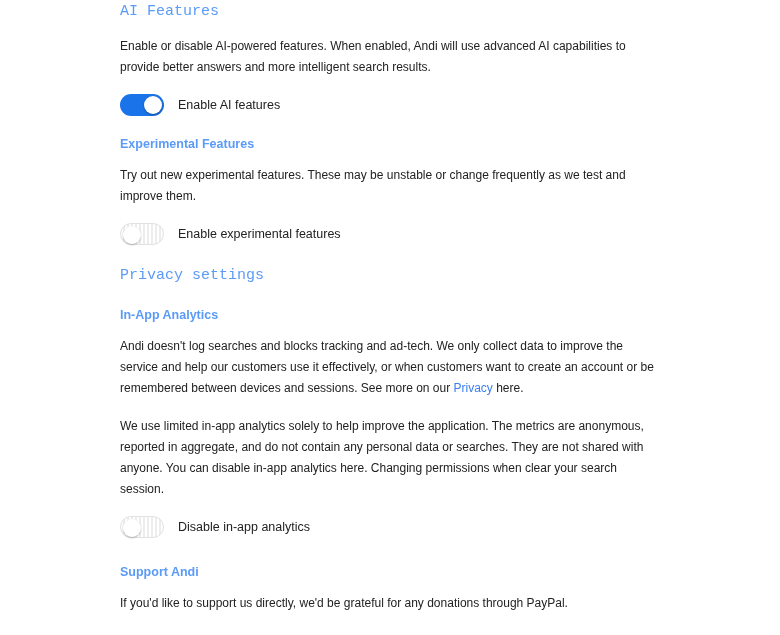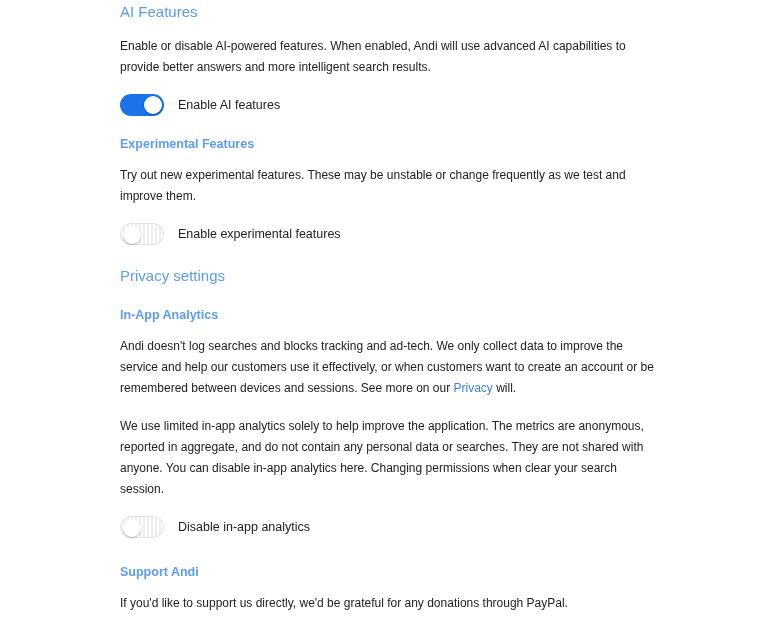--- a/index.html
+++ b/index.html
@@ -24,20 +24,21 @@
     padding: 0 0 0 120px;
     width: 540px;
   }
   .section-title {
     font-size: 15px;
     color: #5b9bf8;
     font-weight: 400;
     margin: 0;
     padding: 0;
     line-height: 20px;
+    font-family: Liberation Mono, monospace;
   }
   .sub-title {
     font-size: 12.5px;
     color: #5b9bf8;
     font-weight: bold;
     margin: 0;
     line-height: 18px;
   }
   .para {
     font-size: 12px;
@@ -122,21 +123,21 @@
     <div class="para m-exp-desc">Try out new experimental features. These may be unstable or change frequently as we test and improve them.</div>
     <div class="toggle-row m-exp-toggle">
       <div class="toggle off">
         <div class="knob"></div>
       </div>
       <div class="toggle-label">Enable experimental features</div>
     </div>
 
     <div class="section-title m-priv-title">Privacy settings</div>
     <div class="sub-title m-analytics-title">In-App Analytics</div>
-    <div class="para m-analytics-p1"><span>Andi doesn't log searches and blocks tracking and ad-tech. We only collect data to improve the service and help our customers use it effectively, or when customers want to create an account or be remembered between devices and sessions. See more on our </span><a class="link" href="#">Privacy</a><span> will.</span></div>
+    <div class="para m-analytics-p1"><span>Andi doesn't log searches and blocks tracking and ad-tech. We only collect data to improve the service and help our customers use it effectively, or when customers want to create an account or be remembered between devices and sessions. See more on our </span><a class="link" href="#">Privacy</a><span> here.</span></div>
     <div class="para m-analytics-p2">We use limited in-app analytics solely to help improve the application. The metrics are anonymous, reported in aggregate, and do not contain any personal data or searches. They are not shared with anyone. You can disable in-app analytics here. Changing permissions when clear your search session.</div>
     <div class="toggle-row m-analytics-toggle">
       <div class="toggle off">
         <div class="knob"></div>
       </div>
       <div class="toggle-label">Disable in-app analytics</div>
     </div>
 
     <div class="sub-title m-support-title">Support Andi</div>
     <div class="para m-support-desc">If you'd like to support us directly, we'd be grateful for any donations through PayPal.</div>

